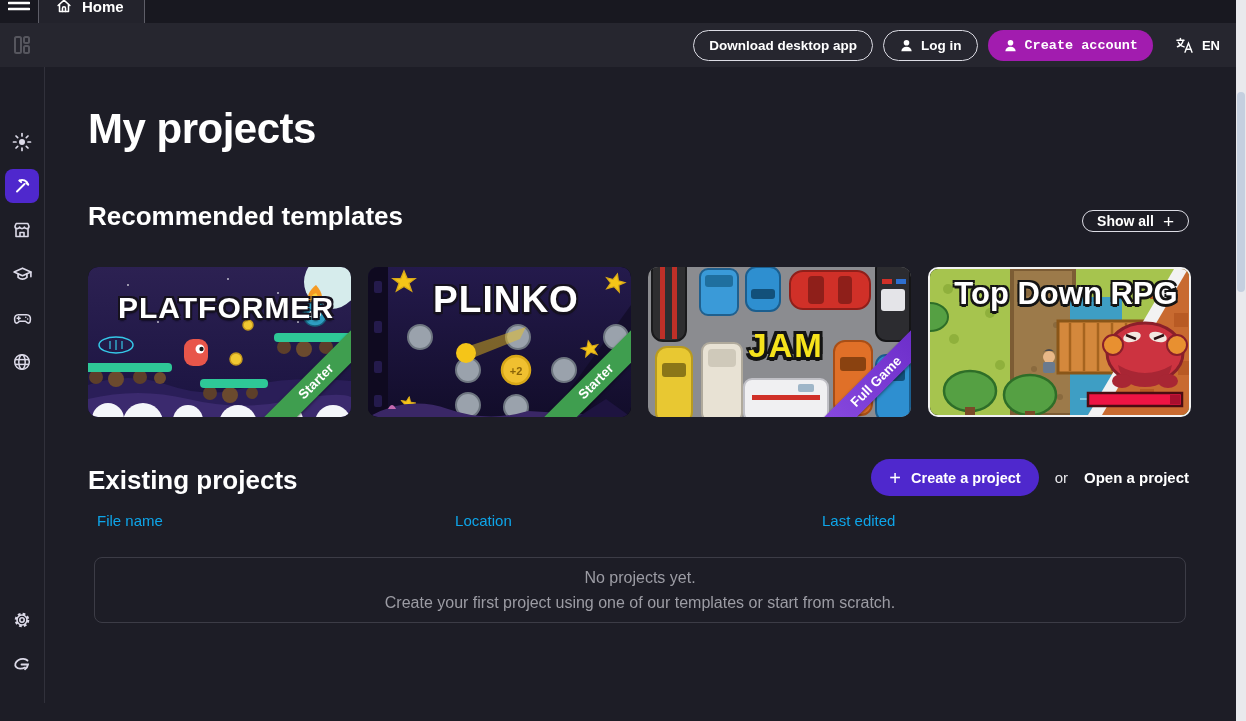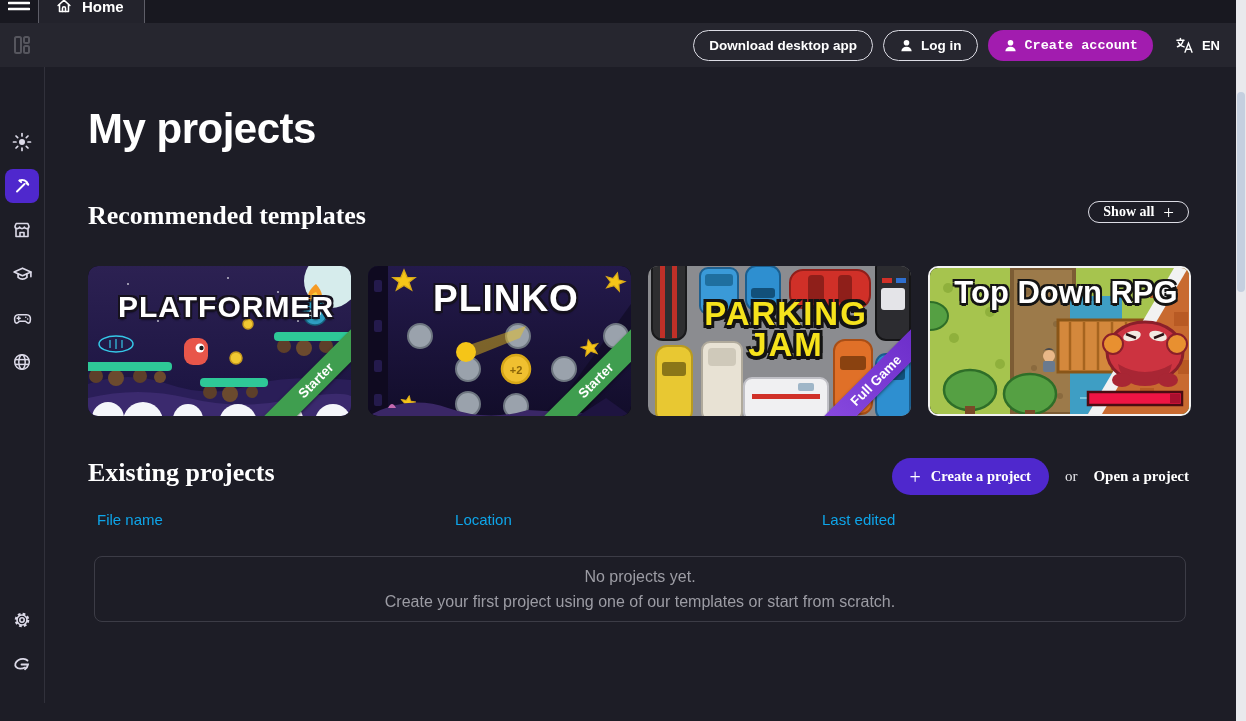--- a/index.html
+++ b/index.html
@@ -32,21 +32,21 @@
   .app-body { display:flex; height:636px; }
   .sidebar { width:45px; border-right:1px solid #31313b; display:flex; flex-direction:column; align-items:center; padding:14px 0 12px; }
   .side-item { width:34px; height:34px; border-radius:8px; display:flex; align-items:center; justify-content:center; margin-bottom:10px; cursor:pointer; }
   .side-item.active { background:#4f28cd; }
   .side-item svg { display:block; }
   .side-bottom { margin-top:auto; display:flex; flex-direction:column; align-items:center; }
   
   .main { flex:1; position:relative; }
   .content { width:1101px; margin-left:43px; }
   h1.page-title { font-size:42px; font-weight:bold; margin-top:38px; letter-spacing:-0.5px; }
-  .section-row { display:flex; align-items:flex-start; justify-content:space-between;font-family:Liberation Serif, serif; }
+  .section-row { display:flex; align-items:flex-end; justify-content:space-between; }
   .row-recommended { margin-top:48px; }
   h2.section-title { font-size:26px; font-weight:bold; }
   .showall { height:22px; border-radius:16px; border:1px solid #dcdce4; background:transparent; color:#fff;
     font-weight:bold; font-size:14px; display:inline-flex; align-items:center; gap:9px; padding:0 14px; cursor:pointer; font-family:inherit; }
   .showall .plus { font-size:19px; font-weight:normal; line-height:1; }
   
   .cards { display:flex; gap:17px; margin-top:35px; }
   .card { width:263px; height:150px; border-radius:10px; position:relative; overflow:hidden; cursor:pointer; flex:none; background:#000; }
   .card svg.art { position:absolute; inset:0; }
   .card.bordered { border:2px solid #f2f2f2; }
@@ -427,21 +427,21 @@
             </g>
             <g>
               <rect x="186" y="74" width="38" height="74" rx="11" fill="#e07028" stroke="#a84e16" stroke-width="2"></rect>
               <rect x="192" y="90" width="26" height="14" rx="3" fill="#8a4210"></rect>
             </g>
             <g>
               <rect x="228" y="88" width="34" height="66" rx="10" fill="#2e8fd0" stroke="#1b5e8e" stroke-width="2"></rect>
               <rect x="233" y="102" width="24" height="12" rx="3" fill="#12507a"></rect>
             </g>
           </svg>
-          <div class="card-title t-parking"><span>PARKING</span><br>
+          <div class="card-title t-parking"><br>
             <span>JAM</span></div>
           <div class="ribbon purple">Full Game</div>
         </div>
 
         <div class="card bordered">
           <svg class="art" width="259" height="146" viewBox="0 0 259 146">
             <rect width="259" height="146" fill="#a6c44e"></rect>
             <g fill="#8fb03c">
               <circle cx="18" cy="20" r="5"></circle>
                 <circle cx="60" cy="44" r="5"></circle>

